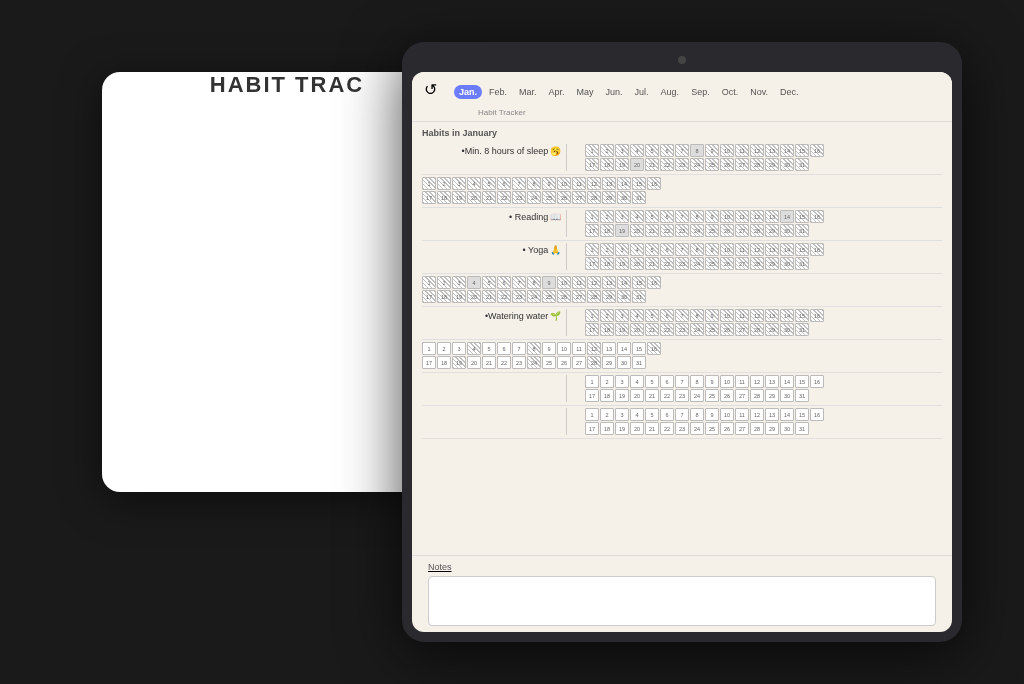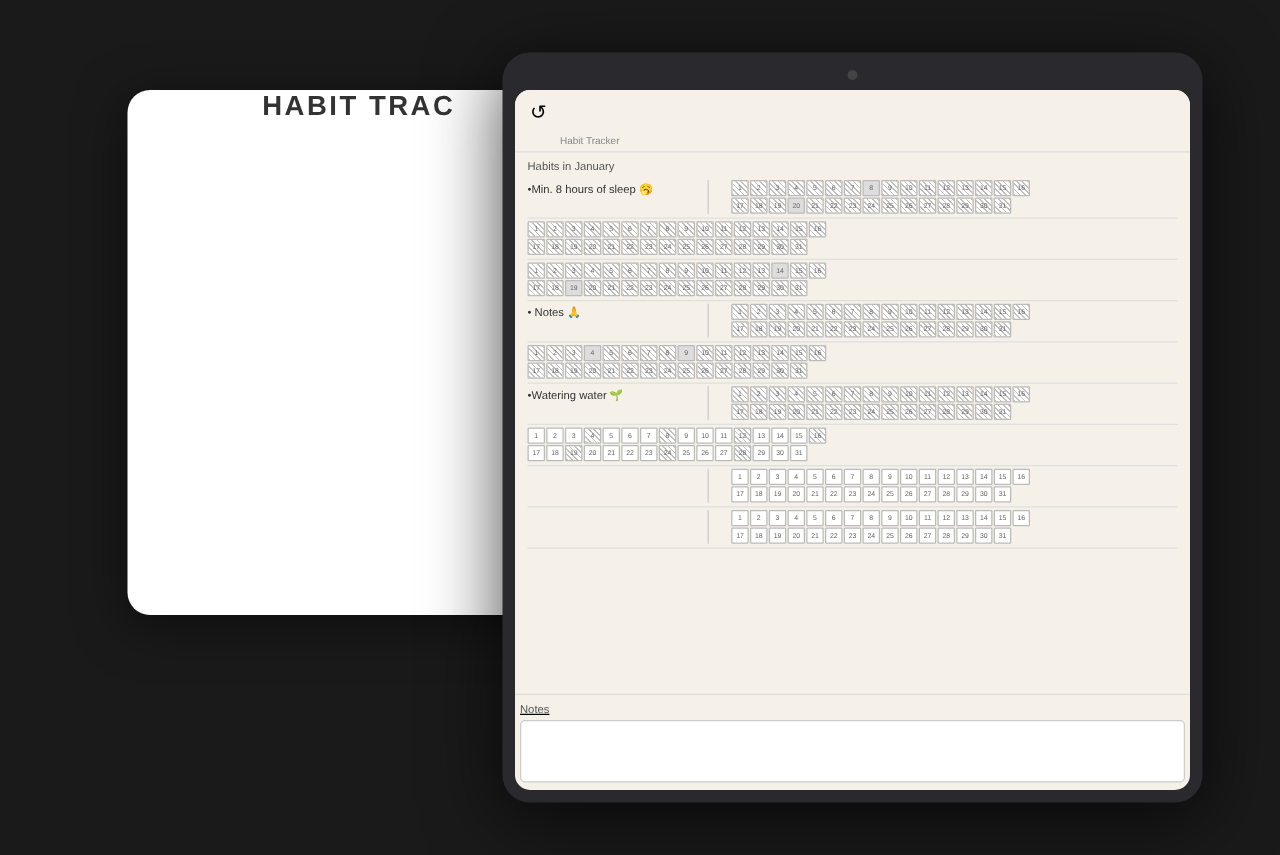--- a/index.html
+++ b/index.html
@@ -119,40 +119,41 @@
 
     .month-tab.active {
       background: #6b7cff;
       color: white;
       font-weight: 600;
     }
 
     .app-subtitle {
       font-size: 8px;
       color: #888;
+      margin-left: 30px;
       padding-left: 24px;
     }
 
     
     .app-content {
       flex: 1;
       overflow-y: auto;
       padding: 6px 10px;
     }
 
     .section-title {
       font-size: 9px;
       color: #555;
       margin-bottom: 6px;
-      font-weight: 400;
+      font-weight: 700;
     }
 
     
     .notes-section {
-      padding: 6px 4px;
+      padding: 6px 16px;
       border-top: 1px solid #ddd;
       text-decoration: underline;
     }
 
     .notes-title {
       font-size: 9px;
       color: #555;
       margin-bottom: 4px;
       font-weight: 500;
     }
@@ -165,20 +166,21 @@
       background: white;
     }
 
     .habit-block {
       margin-bottom: 3px;
     }
 
     .habit-block-inner {
       display: flex;
       gap: 18px;
+      text-align: right;
     }
 
     .habit-name-col {
       width: 145px;
       flex-shrink: 0;
       font-size: 9px;
       color: #333;
       padding: 2px 4px 2px 0;
       font-weight: 500;
       border-right: 1px solid #ccc;
@@ -239,20 +241,34 @@
     <span class="tablet-back-title">HABIT TRAC</span>
   </div>
 
   <div class="tablet-front">
     <div class="tablet-camera"></div>
     <div class="tablet-screen">
 
       <div class="app-header">
         <div class="header-top">
           <span class="app-icon">↺</span>
+          <div class="month-tabs">
+            <span class="month-tab active">Jan.</span>
+            <span class="month-tab">Feb.</span>
+            <span class="month-tab">Mar.</span>
+            <span class="month-tab">Apr.</span>
+            <span class="month-tab">May</span>
+            <span class="month-tab">Jun.</span>
+            <span class="month-tab">Jul.</span>
+            <span class="month-tab">Aug.</span>
+            <span class="month-tab">Sep.</span>
+            <span class="month-tab">Oct.</span>
+            <span class="month-tab">Nov.</span>
+            <span class="month-tab">Dec.</span>
+          </div>
         </div>
         <div class="app-subtitle">Habit Tracker</div>
       </div>
 
       <div class="app-content">
         <div class="section-title">Habits in January</div>
 
         <div class="habit-block">
           <div class="habit-block-inner">
             <div class="habit-name-col">•Min. 8 hours of sleep 🥱</div>
@@ -335,20 +351,21 @@
                   <div class="c h">30</div>
                   <div class="c h">31</div>
               </div>
             </div>
           </div>
         </div>
         <hr class="sep-line">
 
         <div class="habit-block">
           <div class="habit-block-inner">
+            <div class="habit-name-col">• Reading 📖</div>
             <div class="habit-cal-col">
               <div class="cal-row">
                 <div class="c h">1</div>
                   <div class="c h">2</div>
                   <div class="c h">3</div>
                   <div class="c h">4</div>
                   <div class="c h">5</div>
                   <div class="c h">6</div>
                   <div class="c h">7</div>
                   <div class="c h">8</div>
@@ -378,21 +395,21 @@
                   <div class="c h">30</div>
                   <div class="c h">31</div>
               </div>
             </div>
           </div>
         </div>
         <hr class="sep-line">
 
         <div class="habit-block">
           <div class="habit-block-inner">
-            <div class="habit-name-col">• Notes 🙏</div>
+            <div class="habit-name-col">• Yoga 🙏</div>
             <div class="habit-cal-col">
               <div class="cal-row">
                 <div class="c h">1</div>
                   <div class="c h">2</div>
                   <div class="c h">3</div>
                   <div class="c h">4</div>
                   <div class="c h">5</div>
                   <div class="c h">6</div>
                   <div class="c h">7</div>
                   <div class="c h">8</div>

